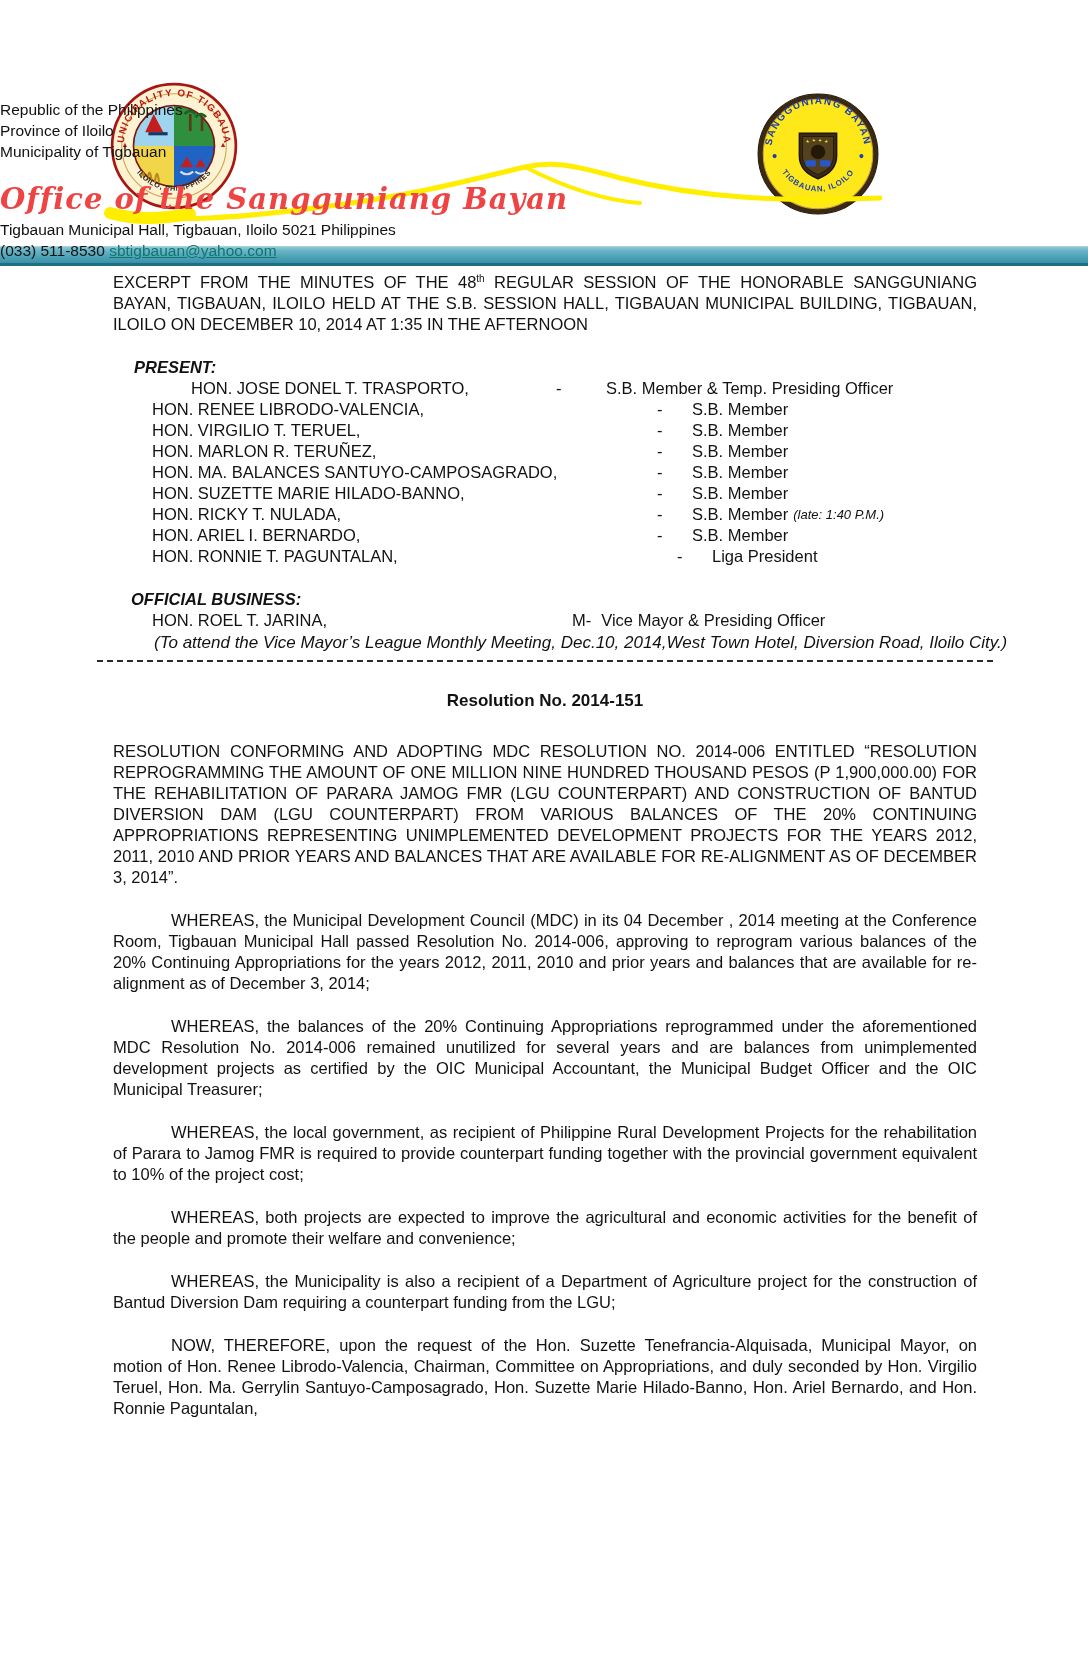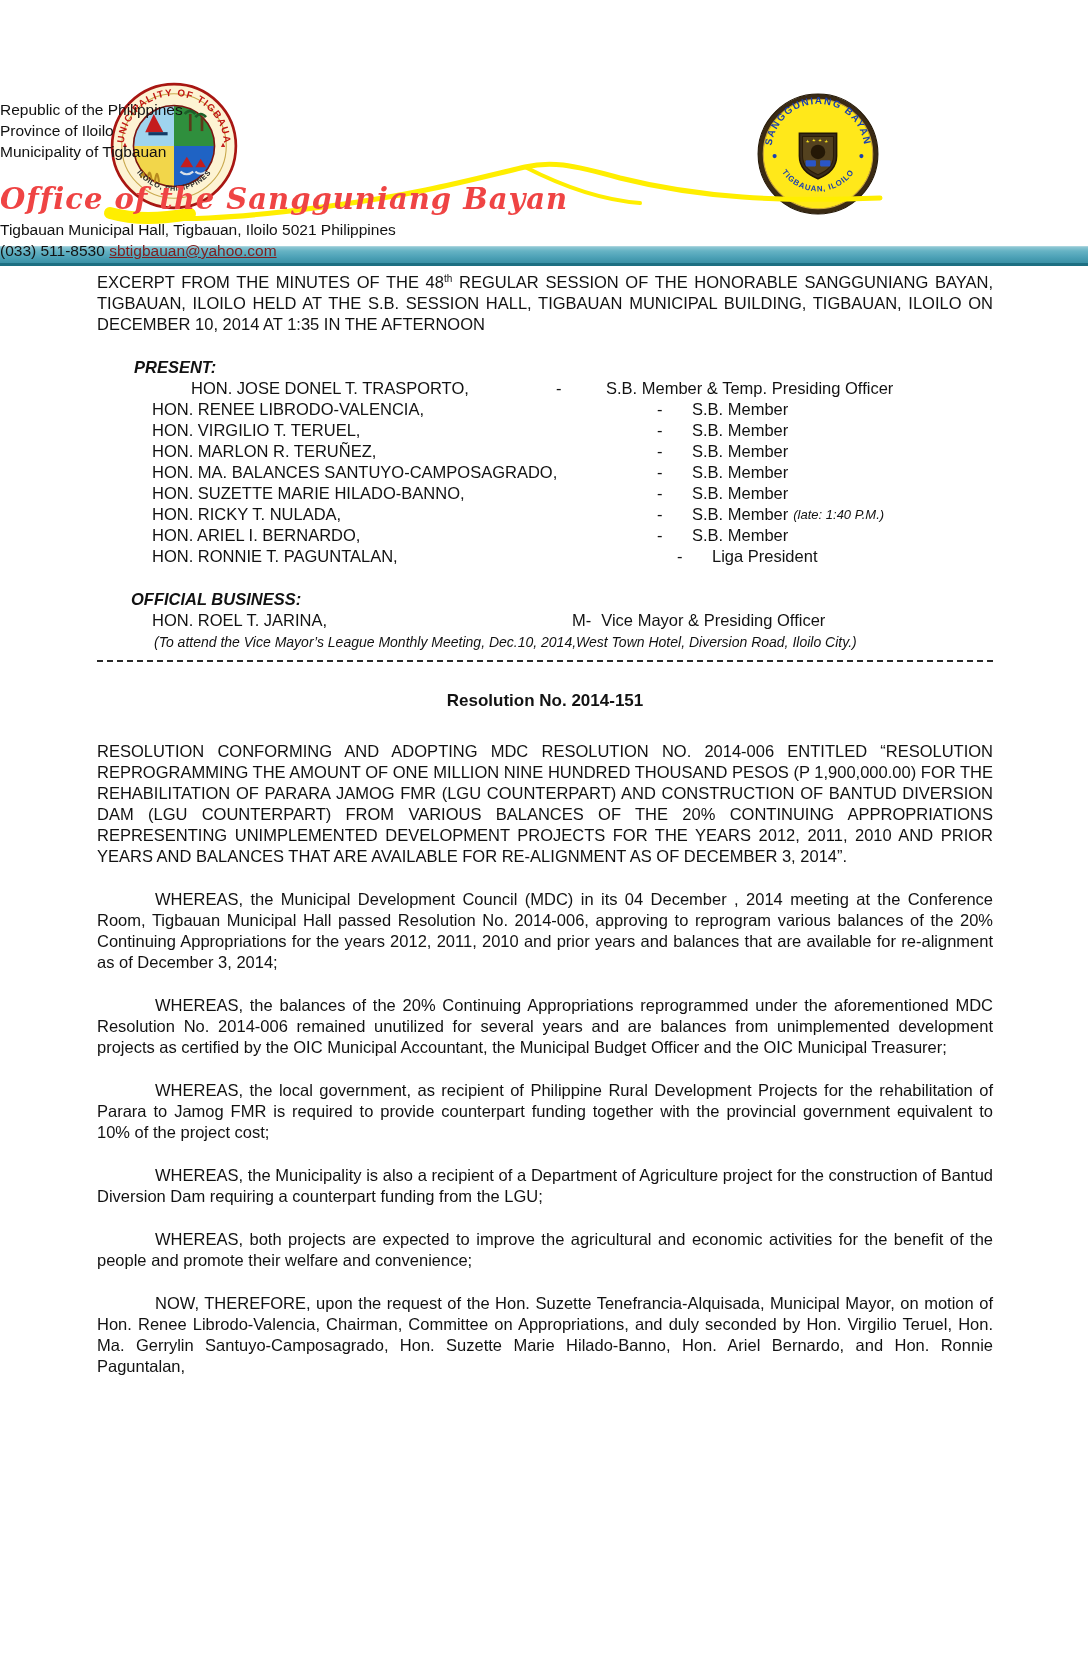--- a/index.html
+++ b/index.html
@@ -21,53 +21,53 @@
     z-index:2;line-height:1.35;
   }
   .hdr-line{font-size:15.5px;color:#111;}
   .hdr-office{
     font-family:"DejaVu Serif", serif;
     font-style:italic;font-weight:bold;
     font-size:29px;color:#ef4444;
     margin:17px 0 1px 0;letter-spacing:1px;
   }
   .hdr-contact{font-size:15.5px;}
-  .hdr-email{color:#7f1d1d;text-decoration:underline;cursor:pointer;}
+  .hdr-email{color:#0f766e;text-decoration:underline;cursor:pointer;}
   .swoosh{position:absolute;left:80px;top:140px;z-index:1;}
   .teal-bar{
     position:absolute;left:0;top:246px;width:1088px;height:16px;
     background:linear-gradient(#8ec7d4 0%,#66b3c4 25%,#4fa3b8 60%,#3a91a6 100%);
     border-top:1px solid #a8d4dd;
     border-bottom:3px solid #1d6f82;
   }
   
   .content{
     position:absolute;left:97px;top:266px;width:896px;
     font-size:16.5px;line-height:21px;
   }
-  p{margin:0;}
+  p{margin:16px;}
   .just{text-align:justify;}
   .excerpt{margin-top:6px;}
   sup{font-size:10px;vertical-align:super;line-height:0;}
   .sec-heading{
     font-weight:bold;font-style:italic;
     margin-top:22px;margin-left:37px;
   }
   .member-row{display:flex;padding-left:55px;white-space:nowrap;}
   .m-name{flex-shrink:0;}
   .w-first{width:365px;margin-left:39px;}
   .w-mid{width:505px;}
   .w-last{width:525px;}
   .m-dash{flex-shrink:0;width:35px;}
   .dash-wide{width:50px;}
   .m-note{font-style:italic;font-size:13px;margin-left:5px;align-self:center;}
   .ob-row{display:flex;padding-left:55px;white-space:nowrap;}
   .ob-name{width:420px;flex-shrink:0;}
   .ob-role{margin-left:10px;}
-  .ob-note{font-style:italic;font-size:14px;margin-top:1px;padding-left:57px;white-space:nowrap;}
+  .ob-note{font-style:italic;font-size:17px;margin-top:1px;padding-left:57px;white-space:nowrap;}
   .divider{margin-top:7px;border-top:2px dashed #2a2a2a;height:0;}
   .res-number{text-align:center;font-weight:bold;margin-top:28px;font-size:17px;}
   .res-title{margin-top:30px;}
   .body-par{margin-top:22px;text-indent:58px;}
 </style>
 </head>
 <body>
 
 <div class="page">
 
@@ -215,18 +215,18 @@
 
     <div class="divider"></div>
 
     <div class="res-number">Resolution No. 2014-151</div>
 
     <p class="just res-title">RESOLUTION CONFORMING AND ADOPTING MDC RESOLUTION NO. 2014-006  ENTITLED “RESOLUTION REPROGRAMMING THE AMOUNT OF ONE MILLION NINE HUNDRED THOUSAND PESOS (P 1,900,000.00) FOR THE REHABILITATION OF PARARA JAMOG FMR (LGU COUNTERPART) AND CONSTRUCTION OF BANTUD DIVERSION DAM (LGU COUNTERPART) FROM VARIOUS BALANCES OF THE 20% CONTINUING APPROPRIATIONS REPRESENTING UNIMPLEMENTED DEVELOPMENT PROJECTS FOR THE YEARS 2012, 2011, 2010 AND PRIOR YEARS AND BALANCES THAT ARE AVAILABLE FOR RE-ALIGNMENT AS OF DECEMBER 3, 2014”.</p>
 
     <p class="just body-par">WHEREAS, the Municipal Development Council (MDC) in its 04 December , 2014 meeting at the Conference Room, Tigbauan Municipal Hall passed Resolution No. 2014-006, approving to reprogram various balances of the 20% Continuing Appropriations for the years 2012, 2011, 2010 and prior years and balances that are available for re-alignment as of December 3, 2014;</p>
     <p class="just body-par">WHEREAS, the balances of the 20% Continuing Appropriations reprogrammed under the aforementioned MDC Resolution No. 2014-006 remained unutilized for several years and are balances from unimplemented development projects as certified by the OIC Municipal Accountant, the Municipal Budget Officer and the OIC Municipal Treasurer;</p>
     <p class="just body-par">WHEREAS, the local government, as recipient of Philippine Rural Development Projects for the rehabilitation of Parara to Jamog FMR is required to provide counterpart funding together with the provincial government equivalent to 10% of the project cost;</p>
+    <p class="just body-par">WHEREAS, both projects are expected to improve the agricultural and economic  activities for the benefit of the people and promote their welfare and convenience;</p>
     <p class="just body-par">WHEREAS, the Municipality is also a recipient of a Department of Agriculture project for the construction of Bantud Diversion Dam requiring a counterpart funding from the LGU;</p>
-    <p class="just body-par">WHEREAS, both projects are expected to improve the agricultural and economic  activities for the benefit of the people and promote their welfare and convenience;</p>
     <p class="just body-par">NOW, THEREFORE, upon the request of the Hon. Suzette Tenefrancia-Alquisada, Municipal Mayor, on motion of Hon. Renee Librodo-Valencia, Chairman, Committee on Appropriations, and duly seconded by Hon. Virgilio Teruel,  Hon. Ma. Gerrylin Santuyo-Camposagrado, Hon. Suzette Marie Hilado-Banno, Hon. Ariel Bernardo, and Hon. Ronnie Paguntalan,</p>
 
   </div>
 </div>
 
 </body></html>

